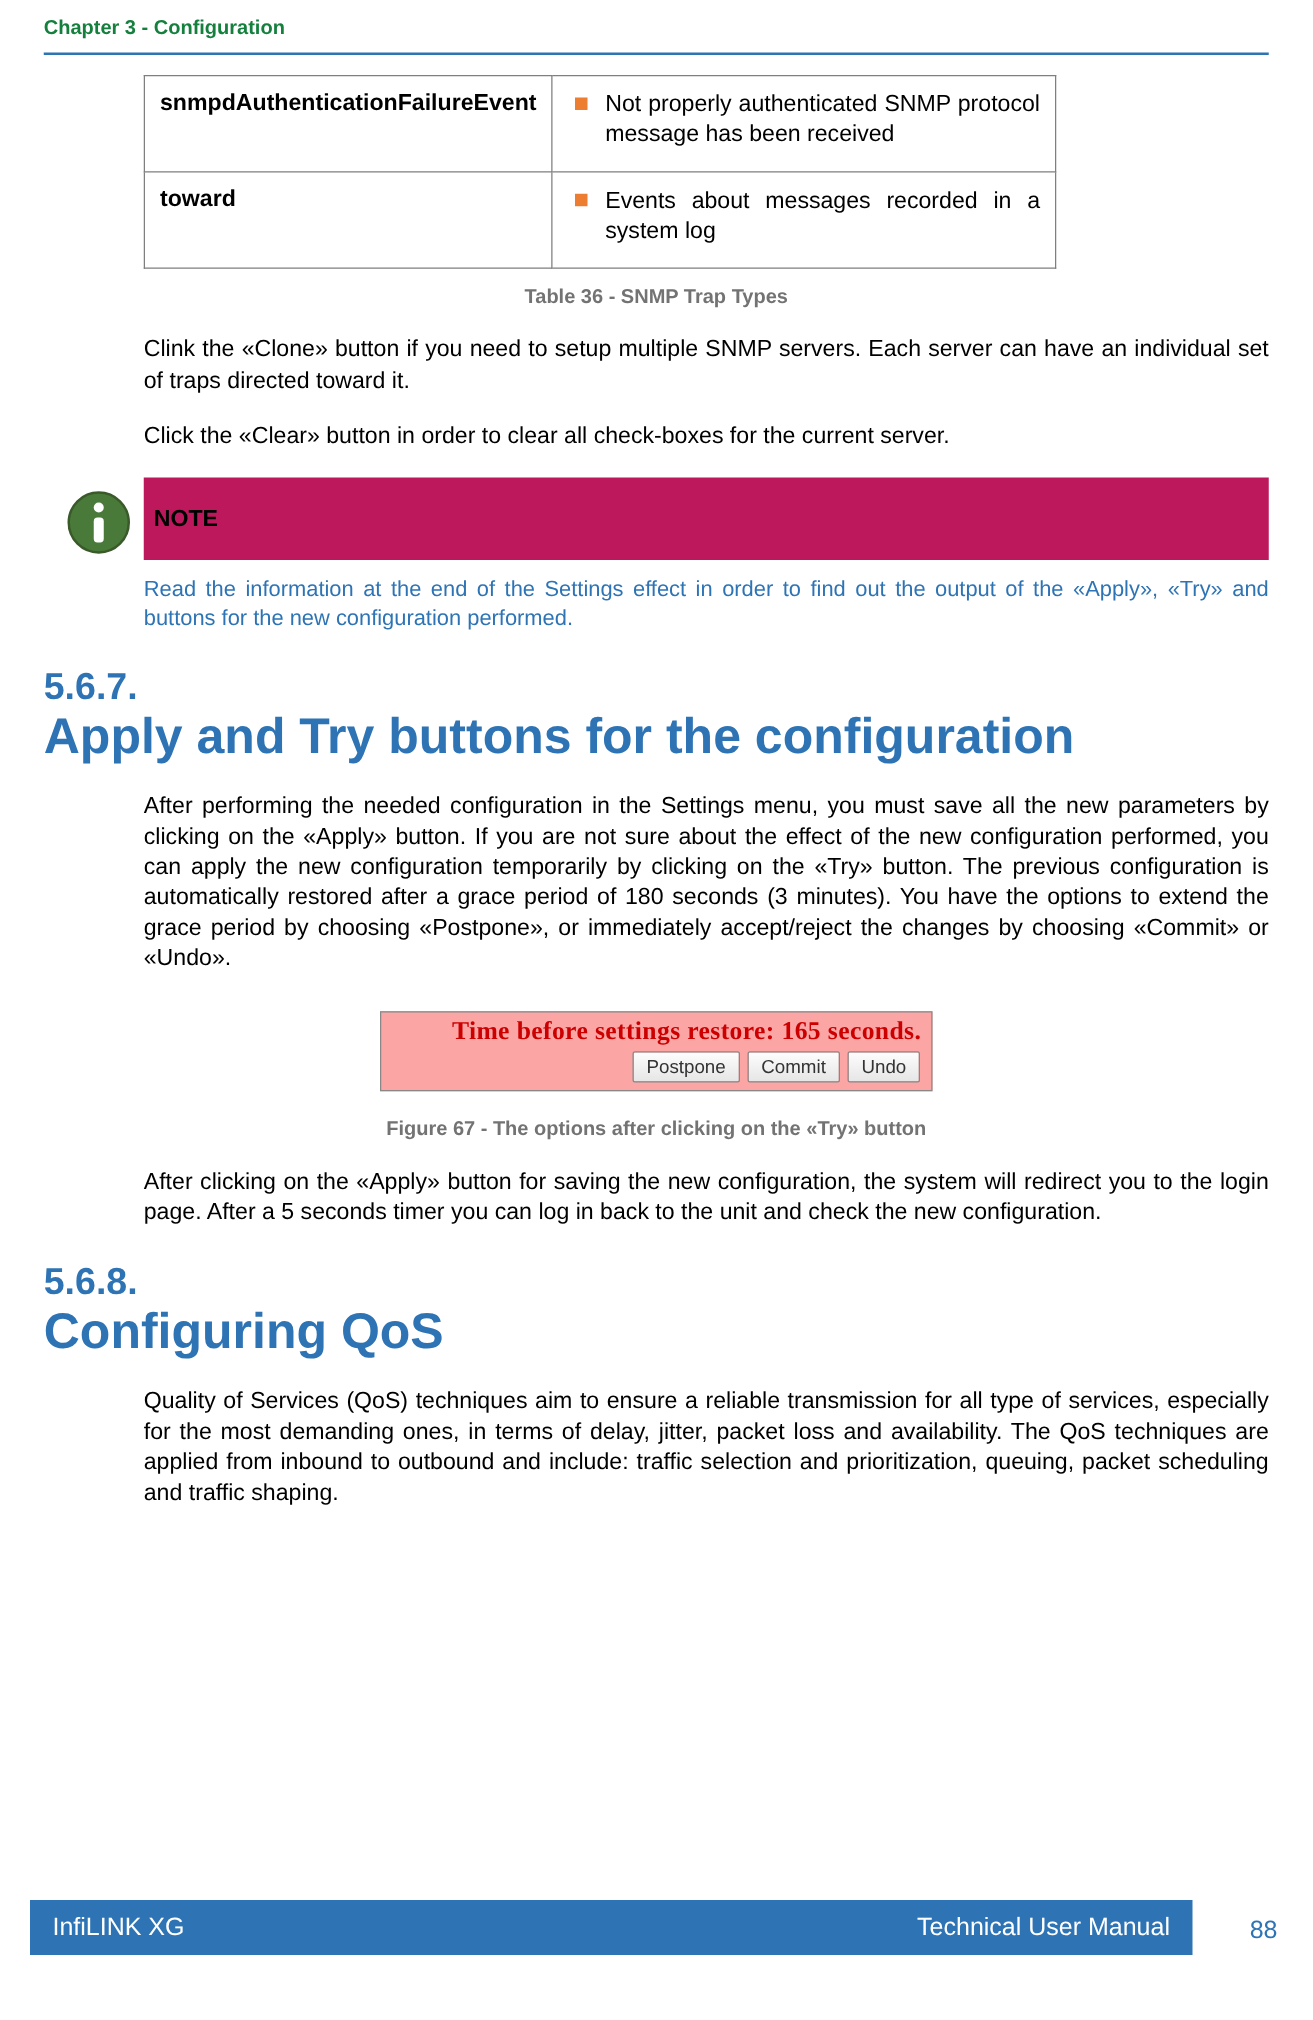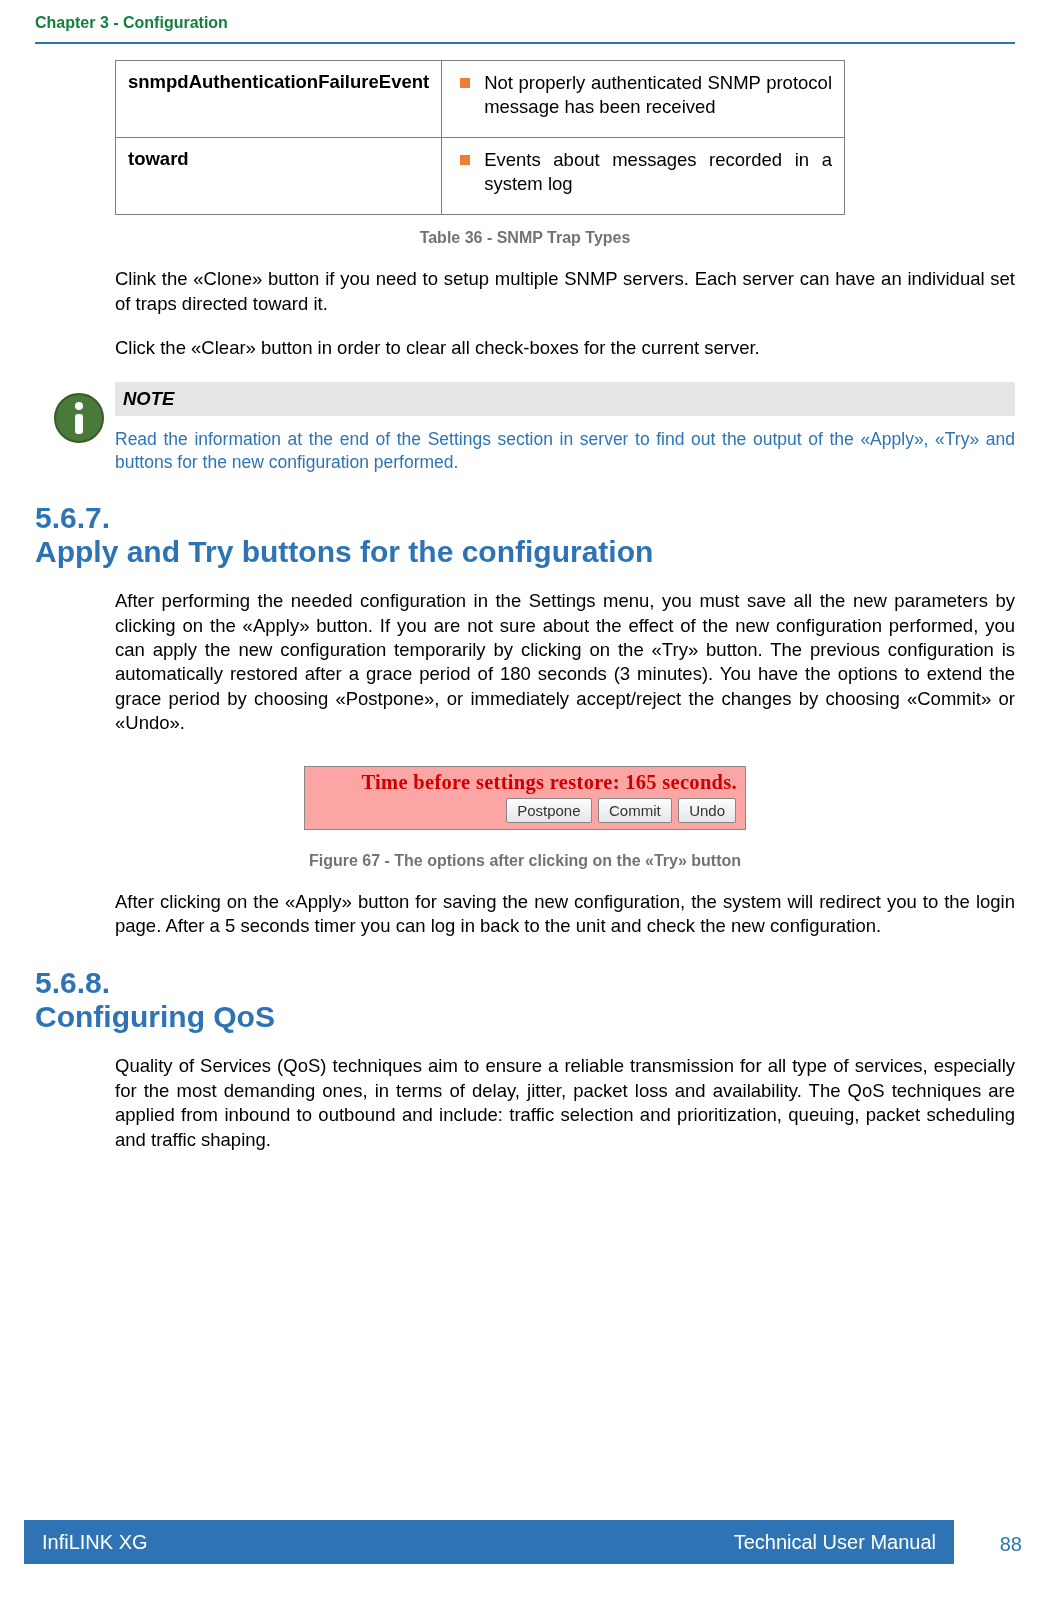--- a/index.html
+++ b/index.html
@@ -19,26 +19,26 @@
   .sqbullet { width: 10px; height: 10px; background: #ed7d31; display: inline-block; flex: 0 0 10px; margin: 7px 14px 0 6px; }
   .bullet-text { text-align: justify; flex: 1; line-height: 1.3; }
 
   .caption { color: #737373; font-weight: bold; font-size: 16px; text-align: center; margin-top: 14px; }
 
   .para { font-size: 18.5px; text-align: justify; line-height: 1.32; margin-top: 20px; }
 
   .noteblock { display: flex; margin-top: 22px; align-items: flex-start; }
   .noteicon { width: 52px; height: 52px; margin-left: 18px; margin-right: 10px; margin-top: 10px; flex: 0 0 52px; }
   .notebody { flex: 1; }
-  .notehead { background: #e5e5e5; font-weight: bold; font-size: 18.5px; padding: 6px 8px; font-style: italic; }
+  .notehead { background: #be185d; font-weight: bold; font-size: 18.5px; padding: 22px 8px; }
   .notetext { color: #2e74b5; font-size: 17.5px; text-align: justify; line-height: 1.28; margin-top: 12px; }
 
   .sectionrow { display: flex; align-items: baseline; margin-top: 28px; flex-direction: column; }
   .secnum { color: #2e74b5; font-weight: bold; font-size: 30px; width: 115px; margin-left: 0; }
-  .sectitle { color: #2e74b5; font-weight: bold; font-size: 30px; }
+  .sectitle { color: #2e74b5; font-weight: bold; font-size: 40px; }
 
   .figbox { width: 442px; margin: 30px auto 0 auto; border: 1px solid #888; background: #fca5a5; text-align: right; padding: 4px 8px 6px 8px; }
   .figtitle { color: #cc0000; font-weight: bold; font-family: "Times New Roman", serif; font-size: 20.5px; letter-spacing: 0.3px; }
   .figbtns { margin-top: 4px; }
   .figbtn { display: inline-block; border: 1px solid #888; background: linear-gradient(#fdfdfd,#e6e6e6); font-size: 15px; padding: 3px 10px; color: #333; margin: 0 1px; border-radius: 2px; }
 
   .footerbar { position: absolute; left: 24px; bottom: 52px; width: 930px; height: 44px; background: #2e74b5; color: #fff; display: flex; justify-content: space-between; align-items: center; padding: 0 18px; font-size: 20px; }
   .pagenum { position: absolute; right: 28px; bottom: 60px; color: #2e74b5; font-size: 20px; }
 </style>
 </head>
@@ -83,21 +83,21 @@
 
     <div class="noteblock">
       <svg class="noteicon" viewBox="0 0 52 52">
         <circle cx="26" cy="26" r="24" fill="#4a7a3a"></circle>
         <circle cx="26" cy="26" r="24" fill="none" stroke="#3a5a2a" stroke-width="2"></circle>
         <circle cx="26" cy="14" r="4" fill="#fff"></circle>
         <rect x="22" y="22" width="8" height="20" rx="3" fill="#fff"></rect>
       </svg>
       <div class="notebody">
         <div class="notehead">NOTE</div>
-        <div class="notetext">Read the information at the end of the Settings section in server to find out the output of the «Apply», «Try» and buttons for the new configuration performed.</div>
+        <div class="notetext">Read the information at the end of the Settings effect in order to find out the output of the «Apply», «Try» and buttons for the new configuration performed.</div>
       </div>
     </div>
 
     <div class="sectionrow">
       <div class="secnum">5.6.7.</div>
       <div class="sectitle">Apply and Try buttons for the configuration</div>
     </div>
 
     <div class="para indent">After performing the needed configuration in the Settings menu, you must save all the new parameters by clicking on the «Apply» button. If you are not sure about the effect of the new configuration performed, you can apply the new configuration temporarily by clicking on the «Try» button. The previous configuration is automatically restored after a grace period of 180 seconds (3 minutes). You have the options to extend the grace period by choosing «Postpone», or immediately accept/reject the changes by choosing «Commit» or «Undo».</div>
 

